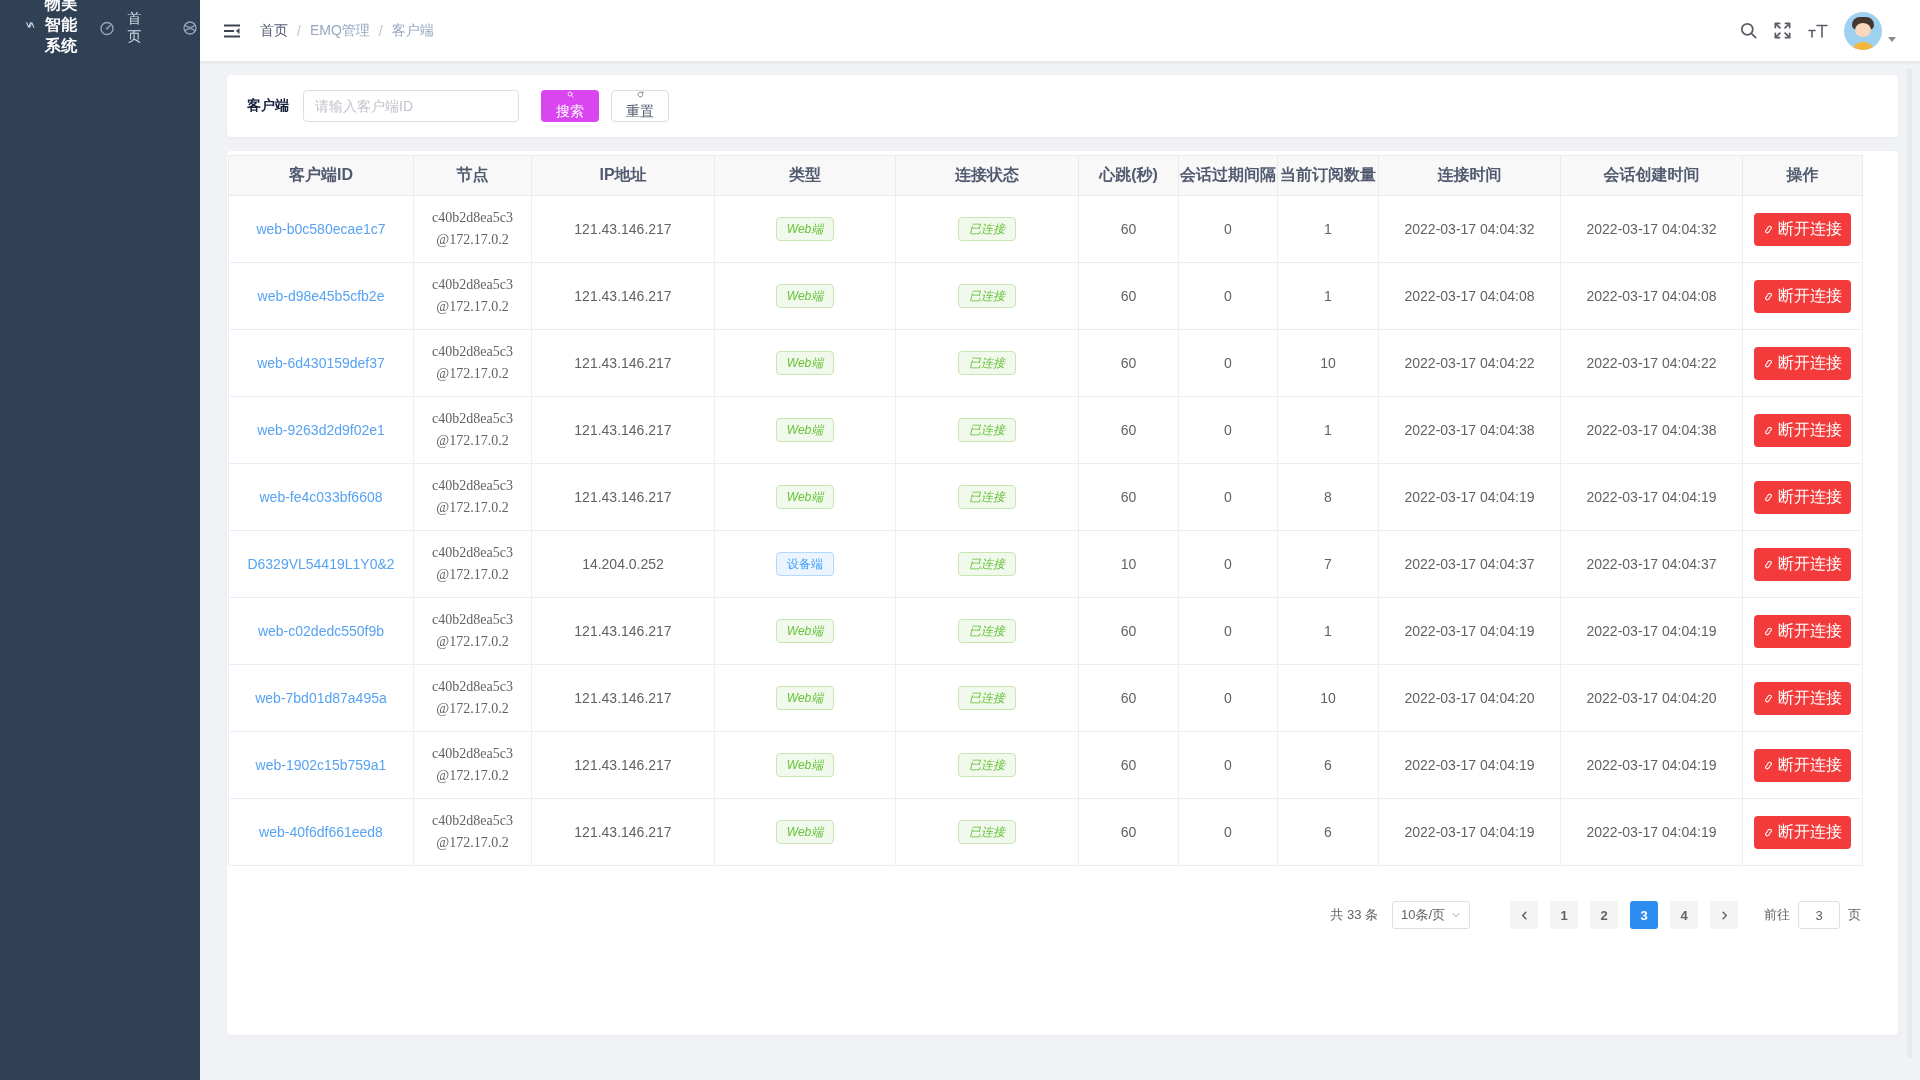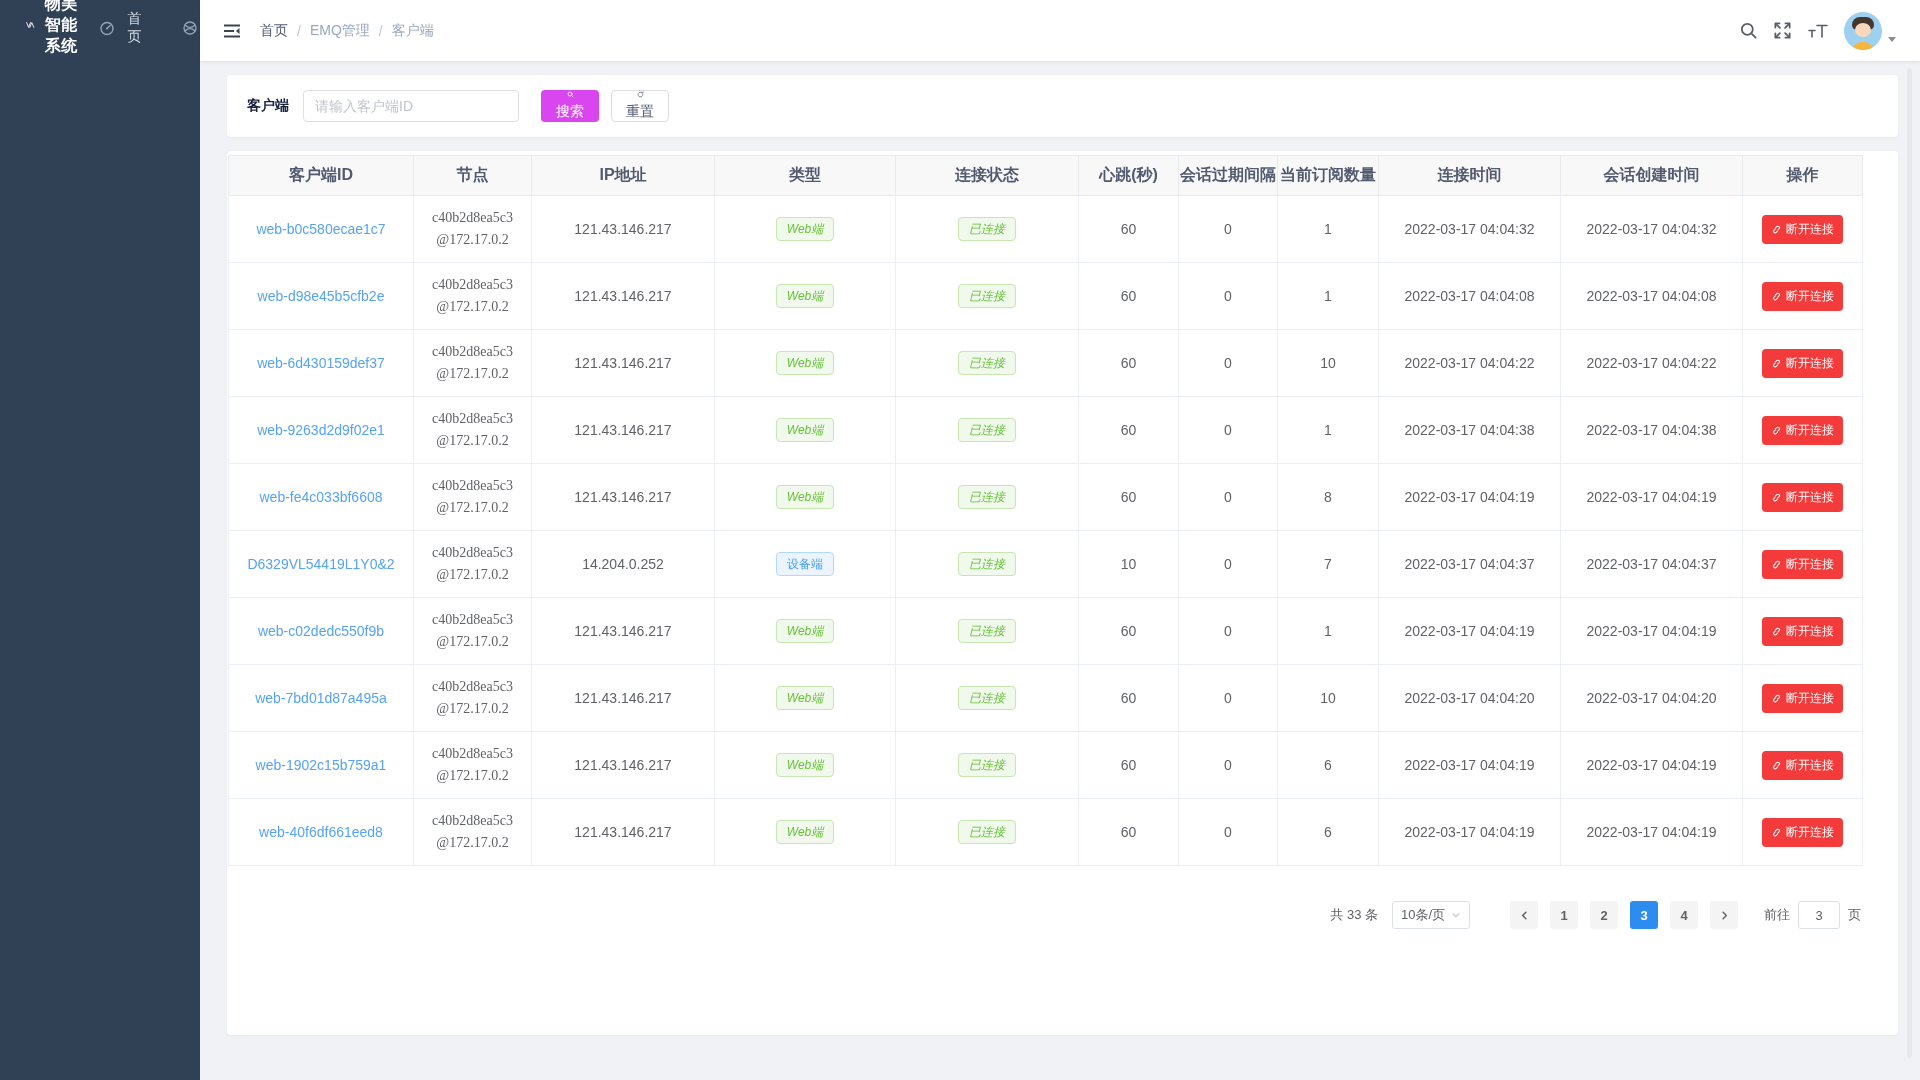--- a/index.html
+++ b/index.html
@@ -52,21 +52,21 @@
   
   .table-card { margin-top:14px; height:884px; background:#fff; border-radius:4px; box-shadow:0 1px 3px rgba(0,0,0,.04); padding-top:4px; }
   table { width:1634px; border-collapse:collapse; table-layout:fixed; margin-left:1px; }
   th { height:40px; background:#f8f8f9; border:1px solid #e8eaec; font-size:16px; font-weight:bold; color:#515a6e; text-align:center; }
   td { height:67px; border:1px solid #ebeef5; font-size:14px; color:#606266; text-align:center; background:#fff; }
   .cid { color:#57a3f3; cursor:pointer; text-decoration:none; }
   .node-line { line-height:1.55;font-family:Liberation Serif, serif; }
   .badge { display:inline-block; padding:5px 10px; font-size:12px; border-radius:4px; line-height:1; }
   .badge-green { background:#f0f9eb; border:1px solid #c7e6b2; color:#67c23a;font-style:italic; }
   .badge-blue { background:#ecf5ff; border:1px solid #b3d8ff; color:#409eff; }
-  .btn-danger { background:#f43b3b; color:#fff; border:none; border-radius:4px; padding:6px 9px; font-size:12px; display:inline-flex; align-items:center; gap:4px; cursor:pointer; font-family:inherit; }
+  .btn-danger { background:#f43b3b; color:#fff; border:none; border-radius:4px; padding:6px 9px; font-size:16px; display:inline-flex; align-items:center; gap:4px; cursor:pointer; font-family:inherit; }
 
   
   .pagination { display:flex; align-items:center; justify-content:flex-end; margin:35px 37px 0 0; font-size:13px; color:#606266; }
   .pg-total { margin-right:14px; }
   .pg-select { width:78px; height:28px; border:1px solid #dcdfe6; border-radius:3px; display:flex; align-items:center; justify-content:center; gap:6px; color:#606266; cursor:pointer; margin-right:40px; background:#fff; }
   .pg-select .sel-caret { color:#c0c4cc; }
   .page-btn, .pg-arrow { min-width:28px; height:28px; border:none; border-radius:3px; background:#f4f4f5; color:#606266; font-size:13px; font-weight:bold; cursor:pointer; display:inline-flex; align-items:center; justify-content:center; font-family:inherit; }
   .pg-arrow { color:#606266; }
   .page-btn { margin-left:12px; }
   .page-btn.active { background:#2d8cf0; color:#fff; }

